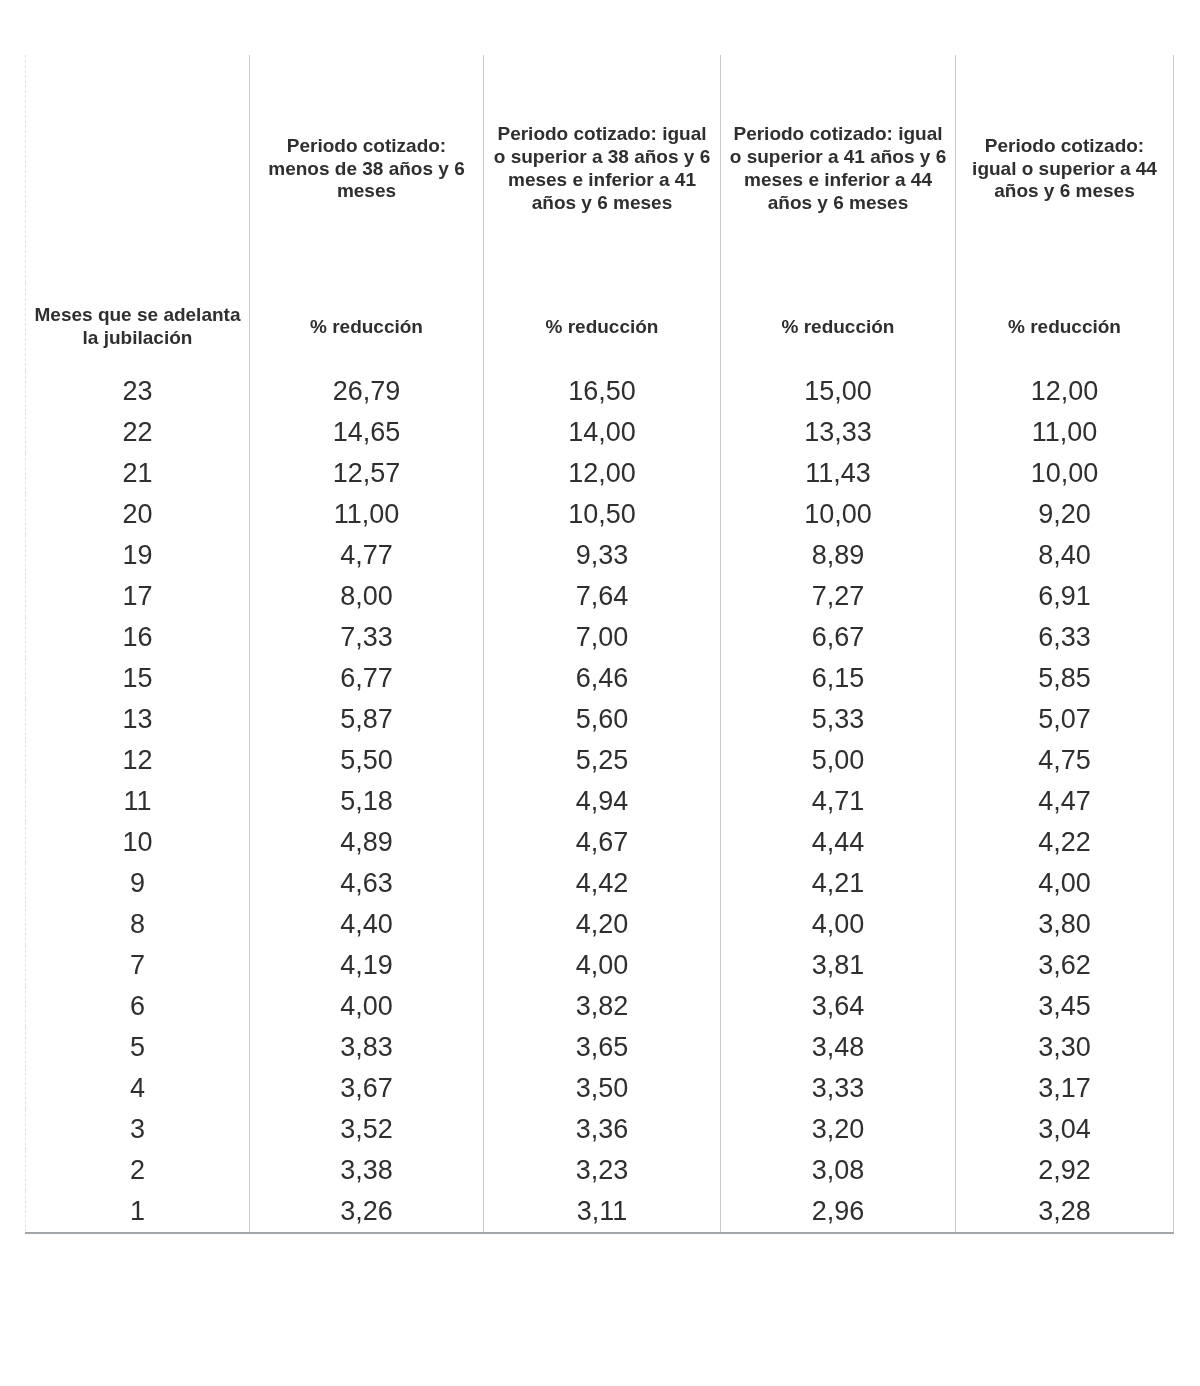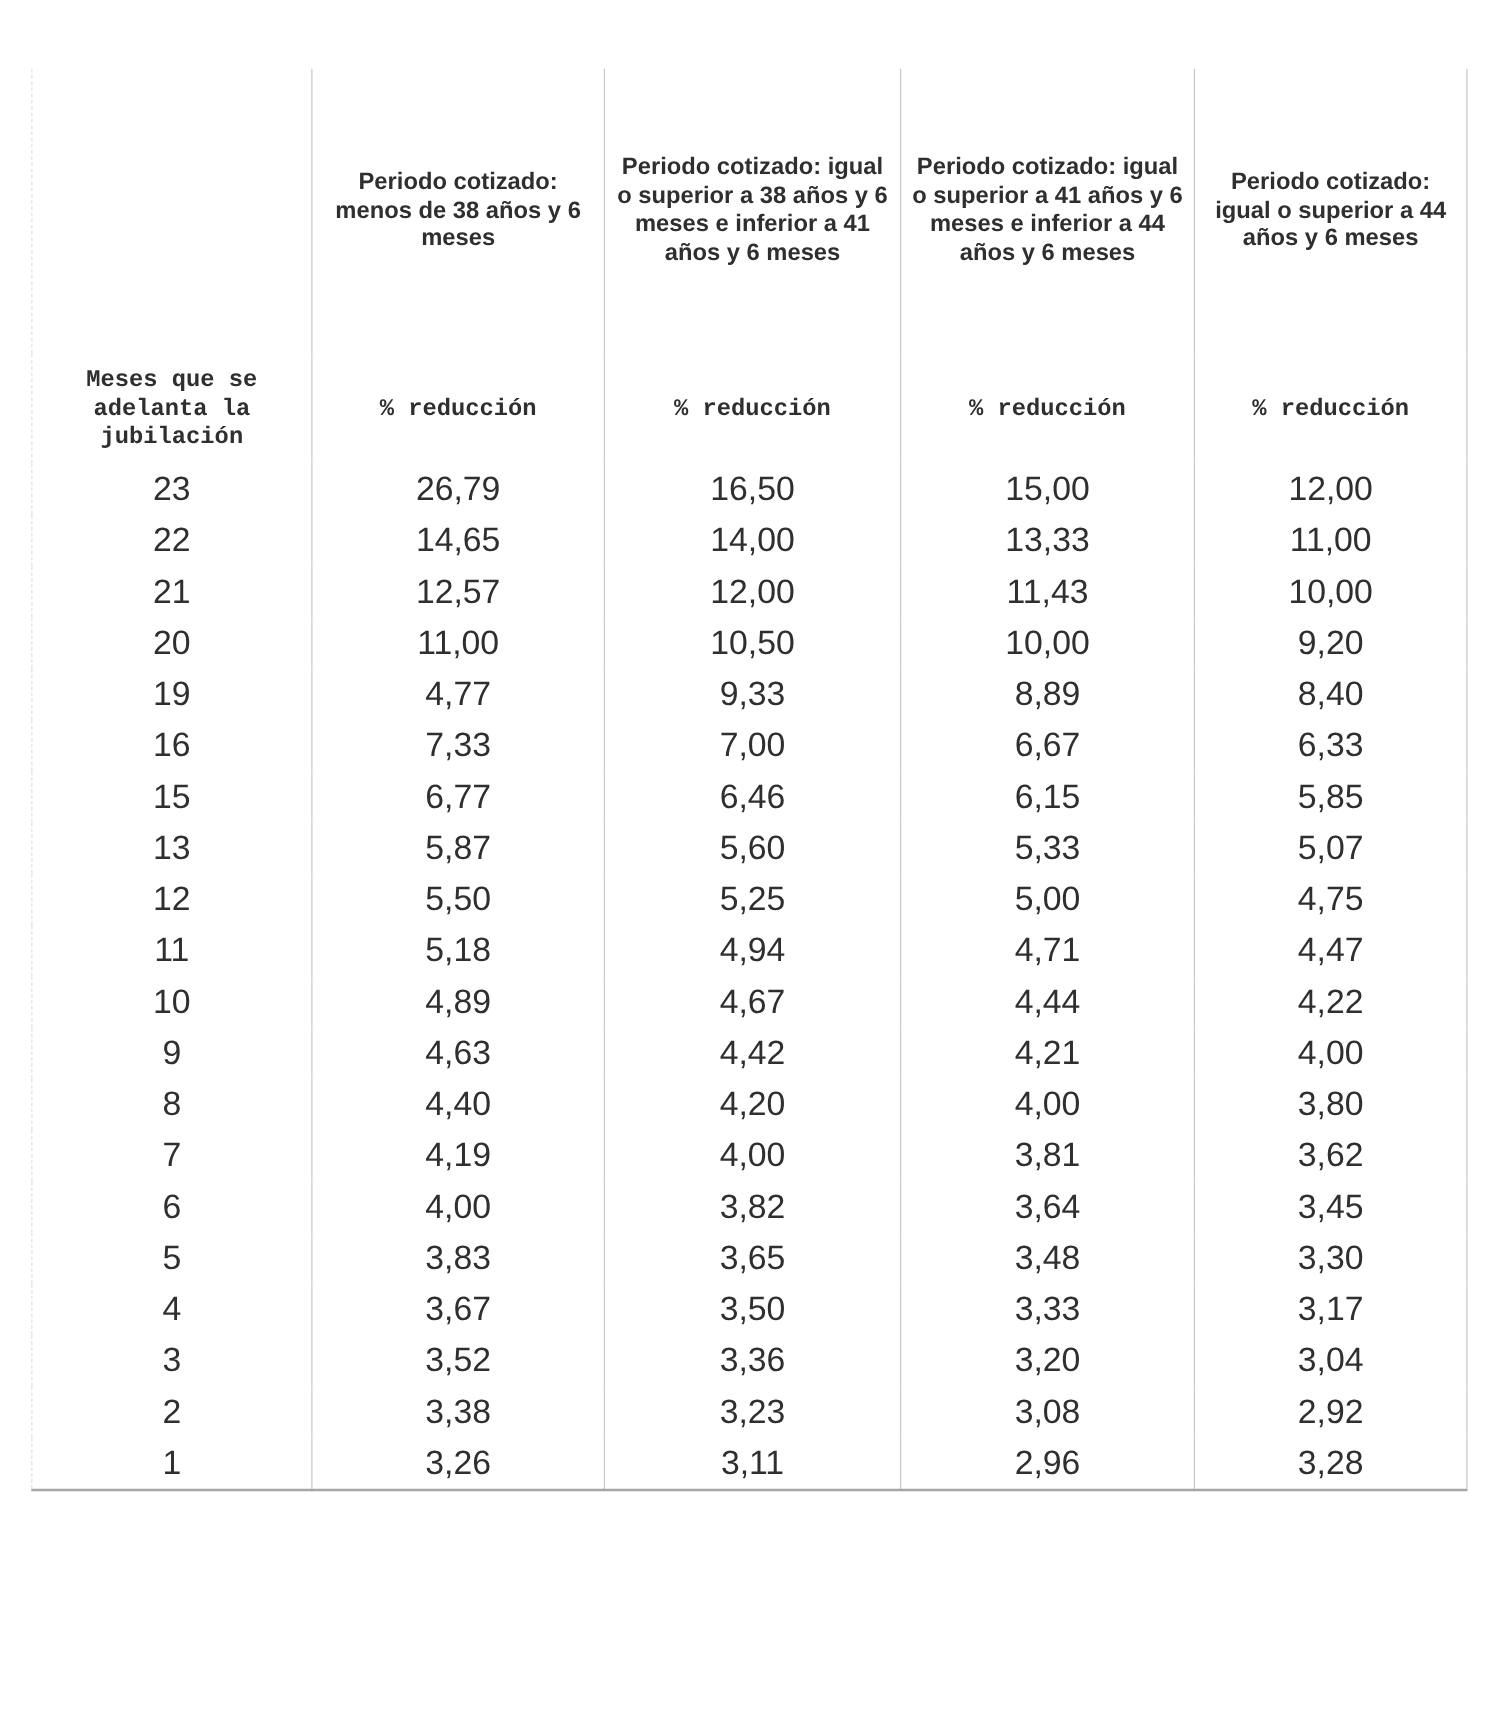--- a/index.html
+++ b/index.html
@@ -40,21 +40,21 @@
     padding: 0 6px;
     overflow: hidden;
   }
   th:last-child, td:last-child { border-right: none; }
   thead th {
     font-weight: bold;
     font-size: 19px;
     line-height: 1.2;
   }
   tr.period-row { height: 228px; }
-  tr.sub-row { height: 88px; font-family: Liberation Mono, monospace; }
+  tr.sub-row { height: 88px; }
   tbody td {
     height: 41px;
     font-size: 27px;
     font-weight: normal;
     line-height: 41px;
     padding: 0;
     white-space: nowrap;
   }
 </style>
 </head>
@@ -115,20 +115,27 @@
           <td>9,20</td>
         </tr>
         <tr>
           <td>19</td>
           <td>4,77</td>
           <td>9,33</td>
           <td>8,89</td>
           <td>8,40</td>
         </tr>
         <tr>
+          <td>17</td>
+          <td>8,00</td>
+          <td>7,64</td>
+          <td>7,27</td>
+          <td>6,91</td>
+        </tr>
+        <tr>
           <td>16</td>
           <td>7,33</td>
           <td>7,00</td>
           <td>6,67</td>
           <td>6,33</td>
         </tr>
         <tr>
           <td>15</td>
           <td>6,77</td>
           <td>6,46</td>

